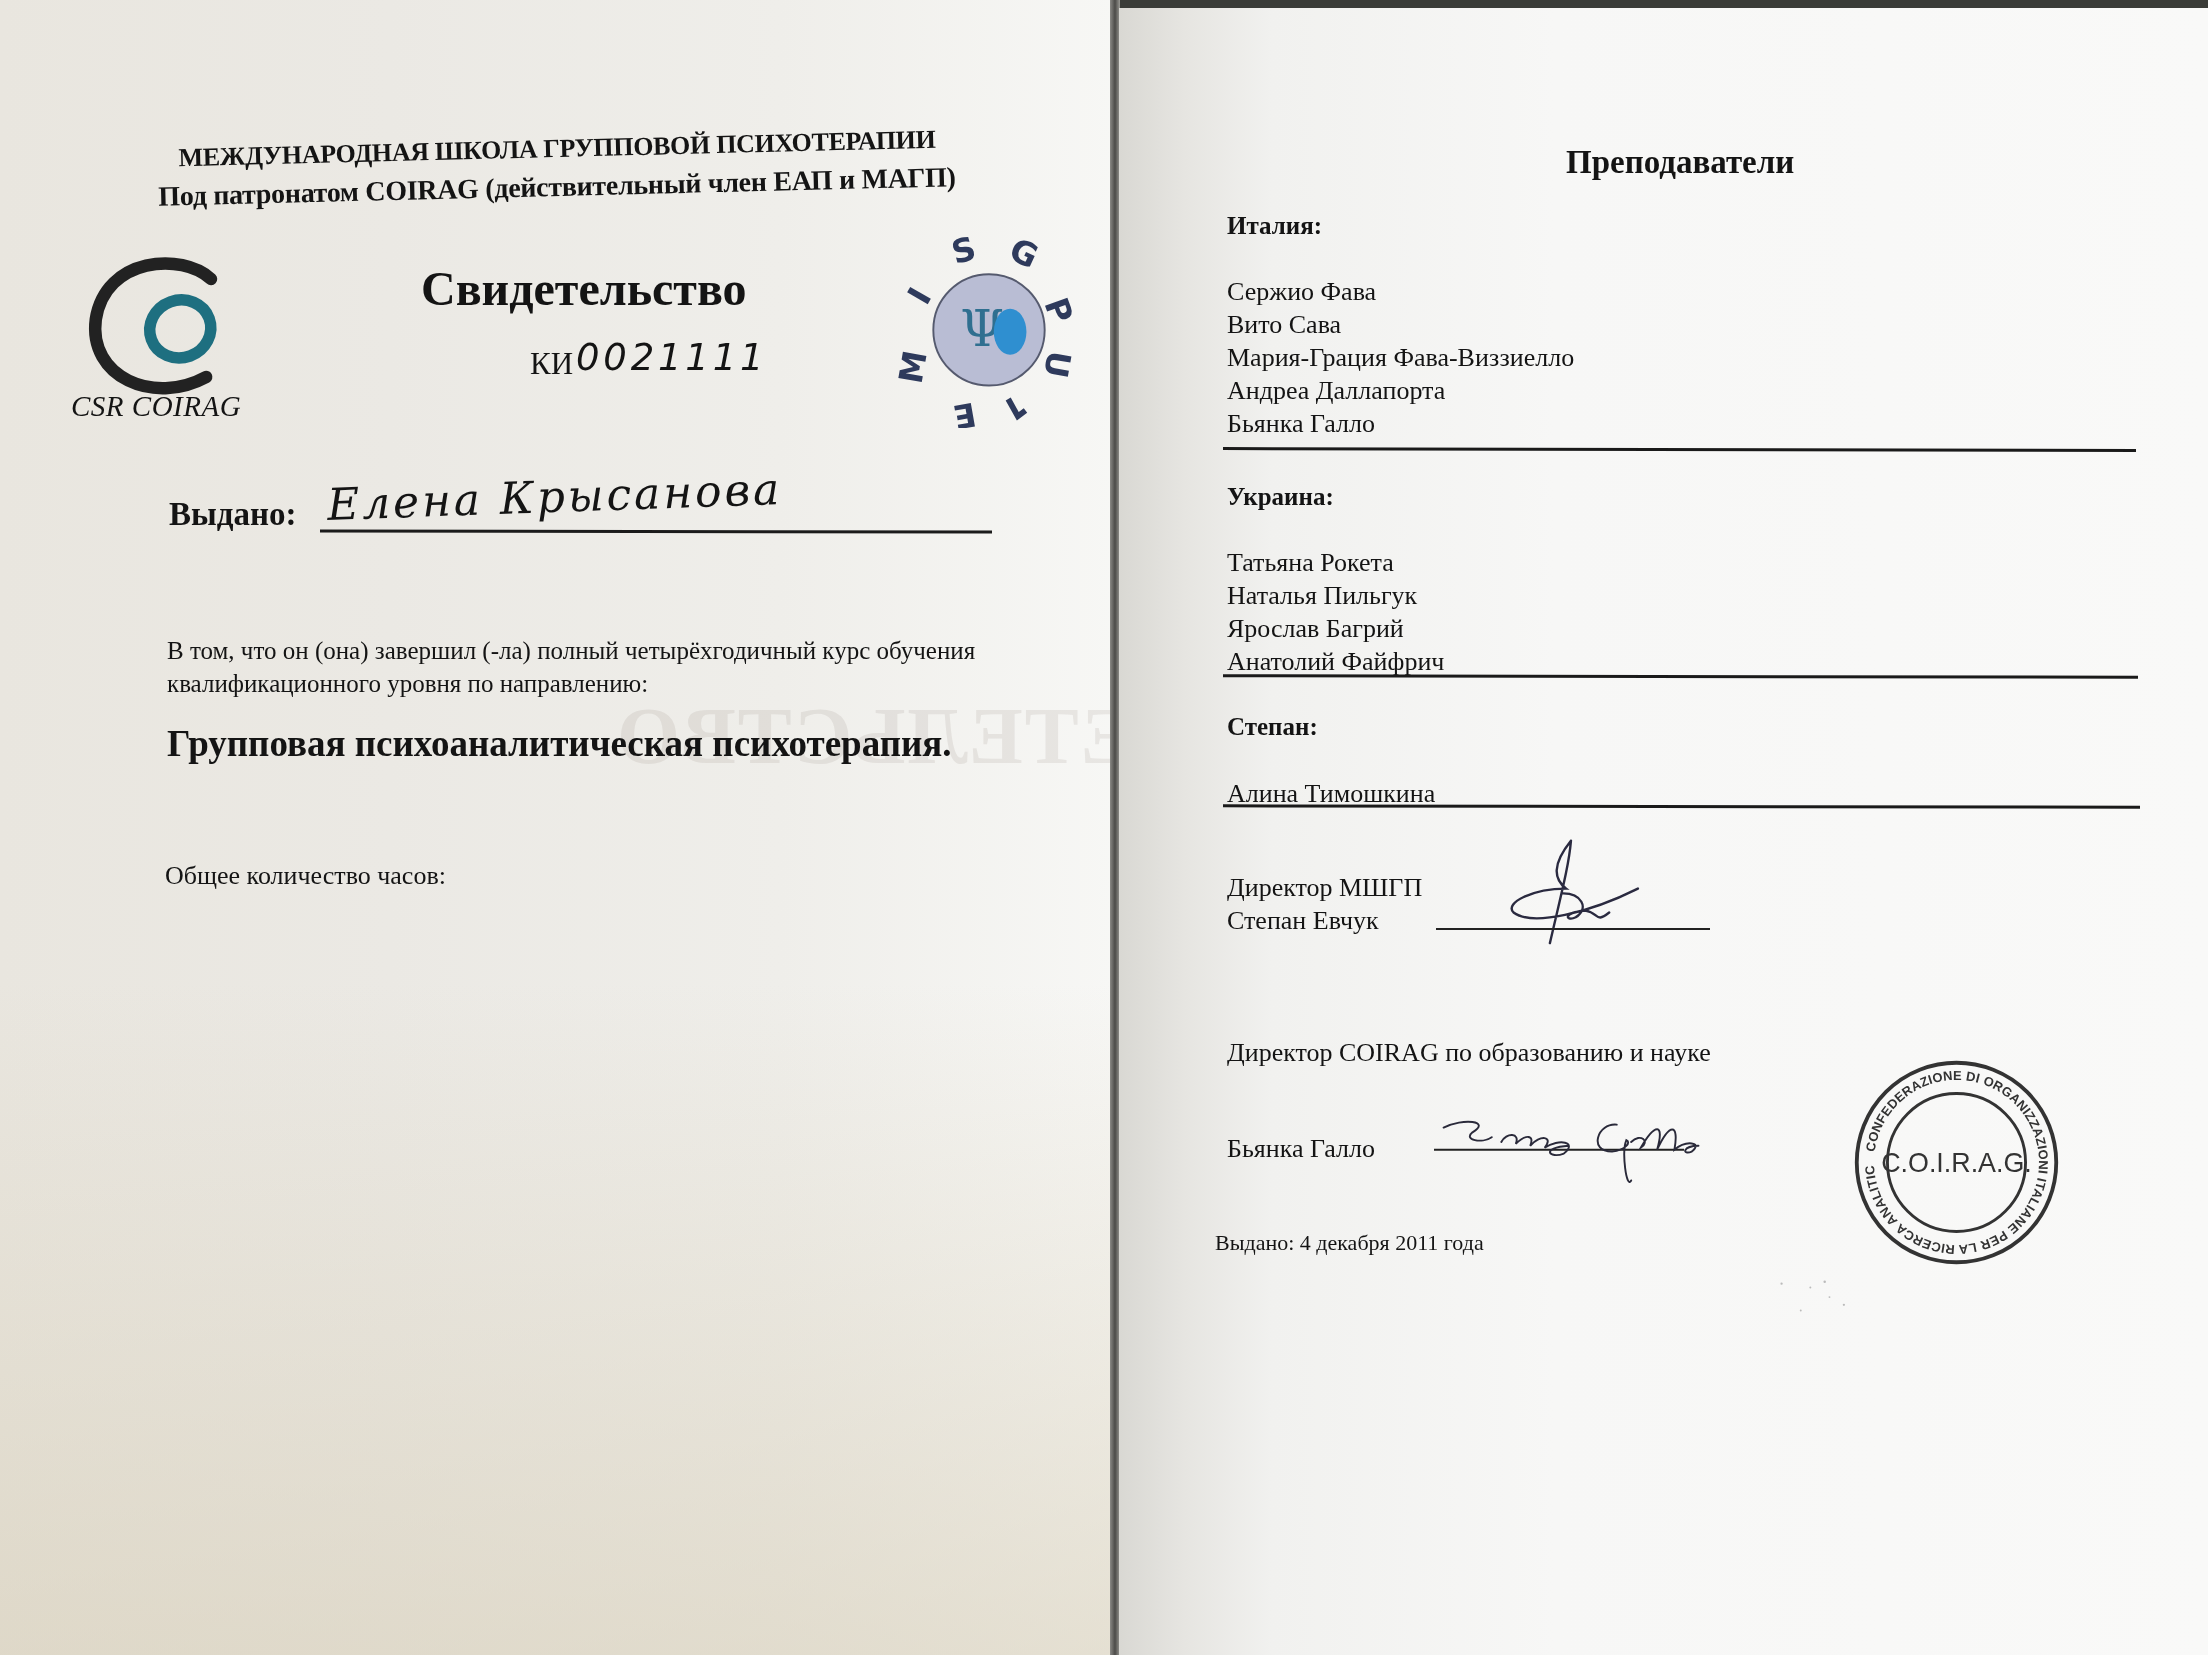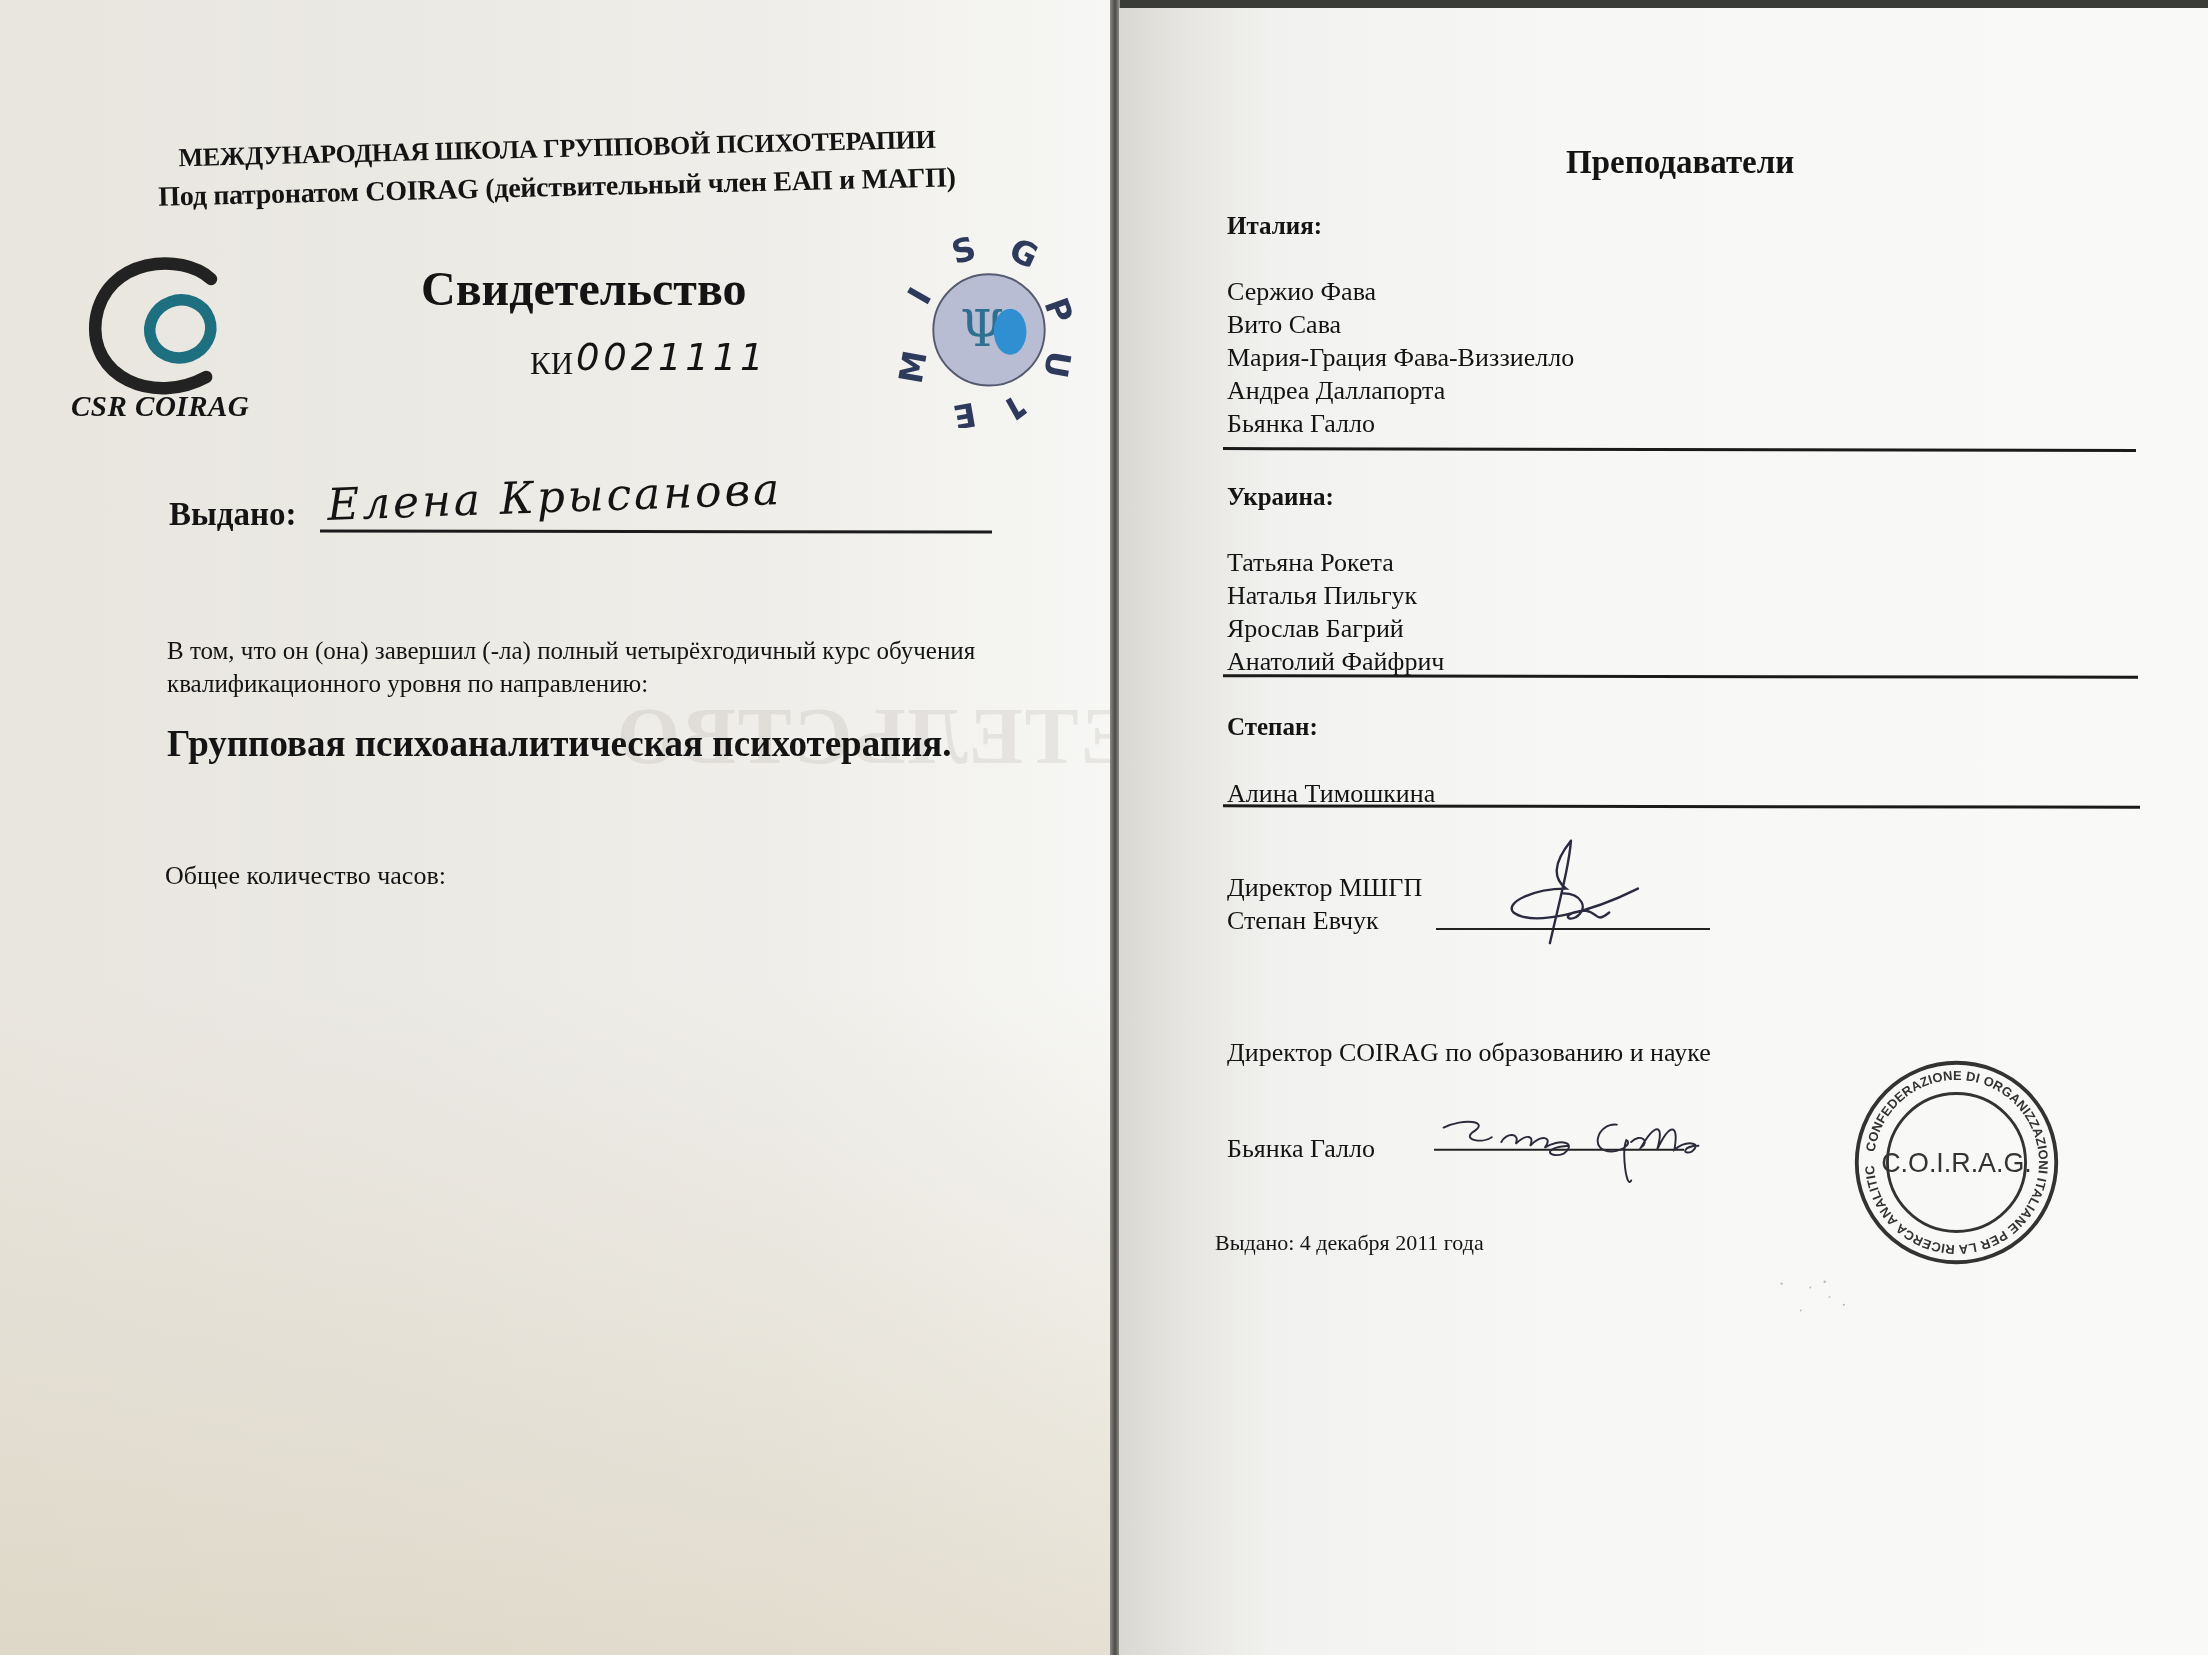--- a/index.html
+++ b/index.html
@@ -28,21 +28,21 @@
     background: linear-gradient(90deg, #d9d8d3 0%, #e6e5e1 6%, #f1f1ef 14%, #f7f7f6 40%, #f9f9f8 100%);
   }
   .abs { position: absolute; }
 
   
   .header-line { position: absolute; left: 0; width: 1114px; text-align: center; font-weight: bold; }
   .header1 { top: 134px; font-size: 26px; transform: rotate(-1.4deg); letter-spacing: -0.3px; }
   .header2 { top: 171px; font-size: 28px; transform: rotate(-1.4deg); letter-spacing: -0.3px; }
 
   .logo-csr { left: 67px; top: 252px; width: 192px; height: 173px; }
-  .logo-csr-text { left: 71px; top: 390px; font-size: 29px; font-style: italic; font-weight: bold; letter-spacing: 0.5px; }
+  .logo-csr-text { left: 71px; top: 390px; font-size: 29px; font-style: italic; font-weight: normal; letter-spacing: 0.5px; }
 
   .cert-title { left: 421px; top: 261px; font-size: 48px; font-weight: bold; }
   .cert-number-label { left: 530px; top: 346px; font-size: 31px; }
   .cert-number-value { left: 576px; top: 336px; font-size: 37px; font-style: italic; letter-spacing: 3.8px; font-family: "DejaVu Sans", sans-serif; font-weight: 200; }
 
   .logo-misgpu { left: 893px; top: 226px; width: 192px; height: 202px; }
 
   .issued-label { left: 169px; top: 496px; font-size: 33px; font-weight: bold; }
   .issued-name { left: 327px; top: 471px; font-size: 44px; font-style: italic; font-family: "DejaVu Serif", serif; font-weight: normal; letter-spacing: 2.9px; transform: rotate(-2deg); }
   .issued-line { left: 320px; top: 530px; width: 672px; height: 2.9px; background: #1b1b1b; transform: rotate(0.1deg); }

